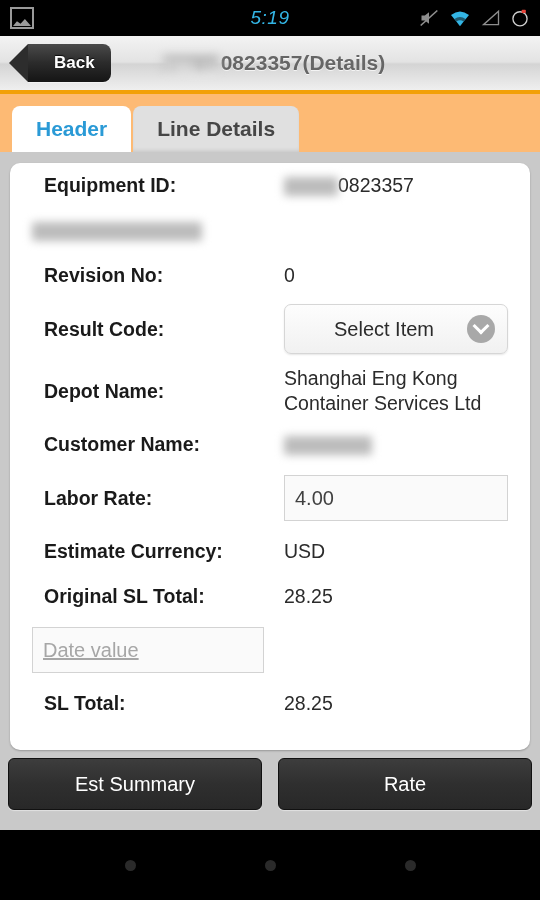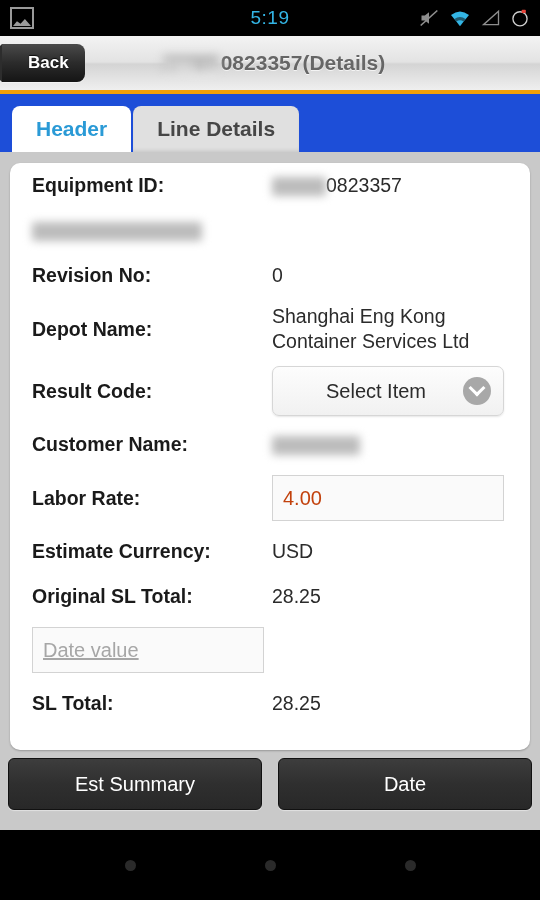--- a/index.html
+++ b/index.html
@@ -38,20 +38,21 @@
     clip-path: polygon(0% 100%, 22% 40%, 42% 72%, 66% 14%, 100% 100%);
   }
   .status-time {
     position: absolute;
     left: 0; right: 0;
     text-align: center;
     color: #33b5e5;
     font-size: 19px;
     font-weight: normal;
     letter-spacing: 0.5px;
+    font-style: italic;
   }
   .status-right {
     margin-left: auto;
     display: flex;
     align-items: center;
     gap: 9px;
     position: relative;
     z-index: 2;
   }
   .icon-mute { width: 20px; height: 20px; }
@@ -60,21 +61,21 @@
   .icon-battery { width: 20px; height: 20px; }
 
   
   .titlebar {
     height: 58px;
     background: linear-gradient(to bottom, #f3f3f3 0%, #e3e3e3 48%, #d4d4d4 52%, #efefef 100%);
     border-bottom: 4px solid #f2a009;
     display: flex;
     align-items: center;
     position: relative;
-    padding-left: 2px;
+    padding-left: 28px;
   }
   .back-btn {
     position: relative;
     height: 38px;
     padding: 0 16px 0 26px;
     background: linear-gradient(to bottom, #4a4a4a 0%, #2b2b2b 50%, #151515 100%);
     border-radius: 0 8px 8px 0;
     display: flex;
     align-items: center;
     justify-content: center;
@@ -117,21 +118,21 @@
     margin-right: 2px;
   }
   .blur-chip.t { height: 16px; }
 
   
   .tabbar {
     display: flex;
     align-items: flex-end;
     padding: 12px 0 0 12px;
     height: 58px;
-    background: #1d4ed8;
+    background: #fdba74;
   }
   .tab {
     height: 46px;
     padding: 0 24px;
     display: flex;
     align-items: center;
     justify-content: center;
     border-radius: 8px 8px 0 0;
     font-size: 21px;
     font-weight: bold;
@@ -166,20 +167,21 @@
     align-items: center;
     min-height: 45px;
     padding: 5px 0;
   }
   .row .label {
     width: 240px;
     flex: 0 0 240px;
     font-size: 19.5px;
     font-weight: bold;
     color: #1a1a1a;
+    margin-left: 12px;
   }
   .row .value {
     font-size: 19.5px;
     color: #2b2b2b;
     line-height: 1.27;
   }
   .row.tall { min-height: 62px; }
 
   .blur-val {
     display: inline-block;
@@ -230,21 +232,21 @@
   
   .textinput {
     width: 232px;
     height: 46px;
     background: #fafafa;
     border: 1px solid #d3d3d3;
     display: flex;
     align-items: center;
     padding: 0 10px;
     font-size: 20px;
-    color: #c2410c;
+    color: #404040;
     cursor: text;
   }
   .textinput.placeholder { color: #a6a6a6; text-decoration: underline; }
 
   
   .actionbar {
     position: absolute;
     left: 0;
     top: 758px;
     width: 540px;
@@ -347,32 +349,32 @@
       <span class="blur-val" style="width:170px">CNSHAEKGA24299</span>
     </span>
   </div>
 
   <div class="row">
     <span class="label">Revision No:</span>
     <span class="value">0</span>
   </div>
 
   <div class="row tall">
-    <span class="label">Depot Name:</span>
-    <span class="value" style="max-width:235px">Shanghai Eng Kong Container Services Ltd</span>
-  </div>
-
-  <div class="row tall">
     <span class="label">Result Code:</span>
     <div class="dropdown">
       <span class="dd-text">Select Item</span>
       <span class="chev"></span>
     </div>
   </div>
 
+  <div class="row tall">
+    <span class="label">Depot Name:</span>
+    <span class="value" style="max-width:235px">Shanghai Eng Kong Container Services Ltd</span>
+  </div>
+
   <div class="row">
     <span class="label">Customer Name:</span>
     <span class="value">
       <span class="blur-val" style="width:88px">ChinaNav</span>
     </span>
   </div>
 
   <div class="row tall">
     <span class="label">Labor Rate:</span>
     <div class="textinput">
@@ -401,21 +403,21 @@
     <span class="value">28.25</span>
   </div>
 
 </div>
 
 <div class="actionbar">
   <div class="action-btn">
     <span>Est Summary</span>
   </div>
   <div class="action-btn">
-    <span>Date</span>
+    <span>Rate</span>
   </div>
 </div>
 
 <div class="navbar">
   <span class="nav-dot"></span>
   <span class="nav-dot"></span>
   <span class="nav-dot"></span>
 </div>
 
 </body></html>

